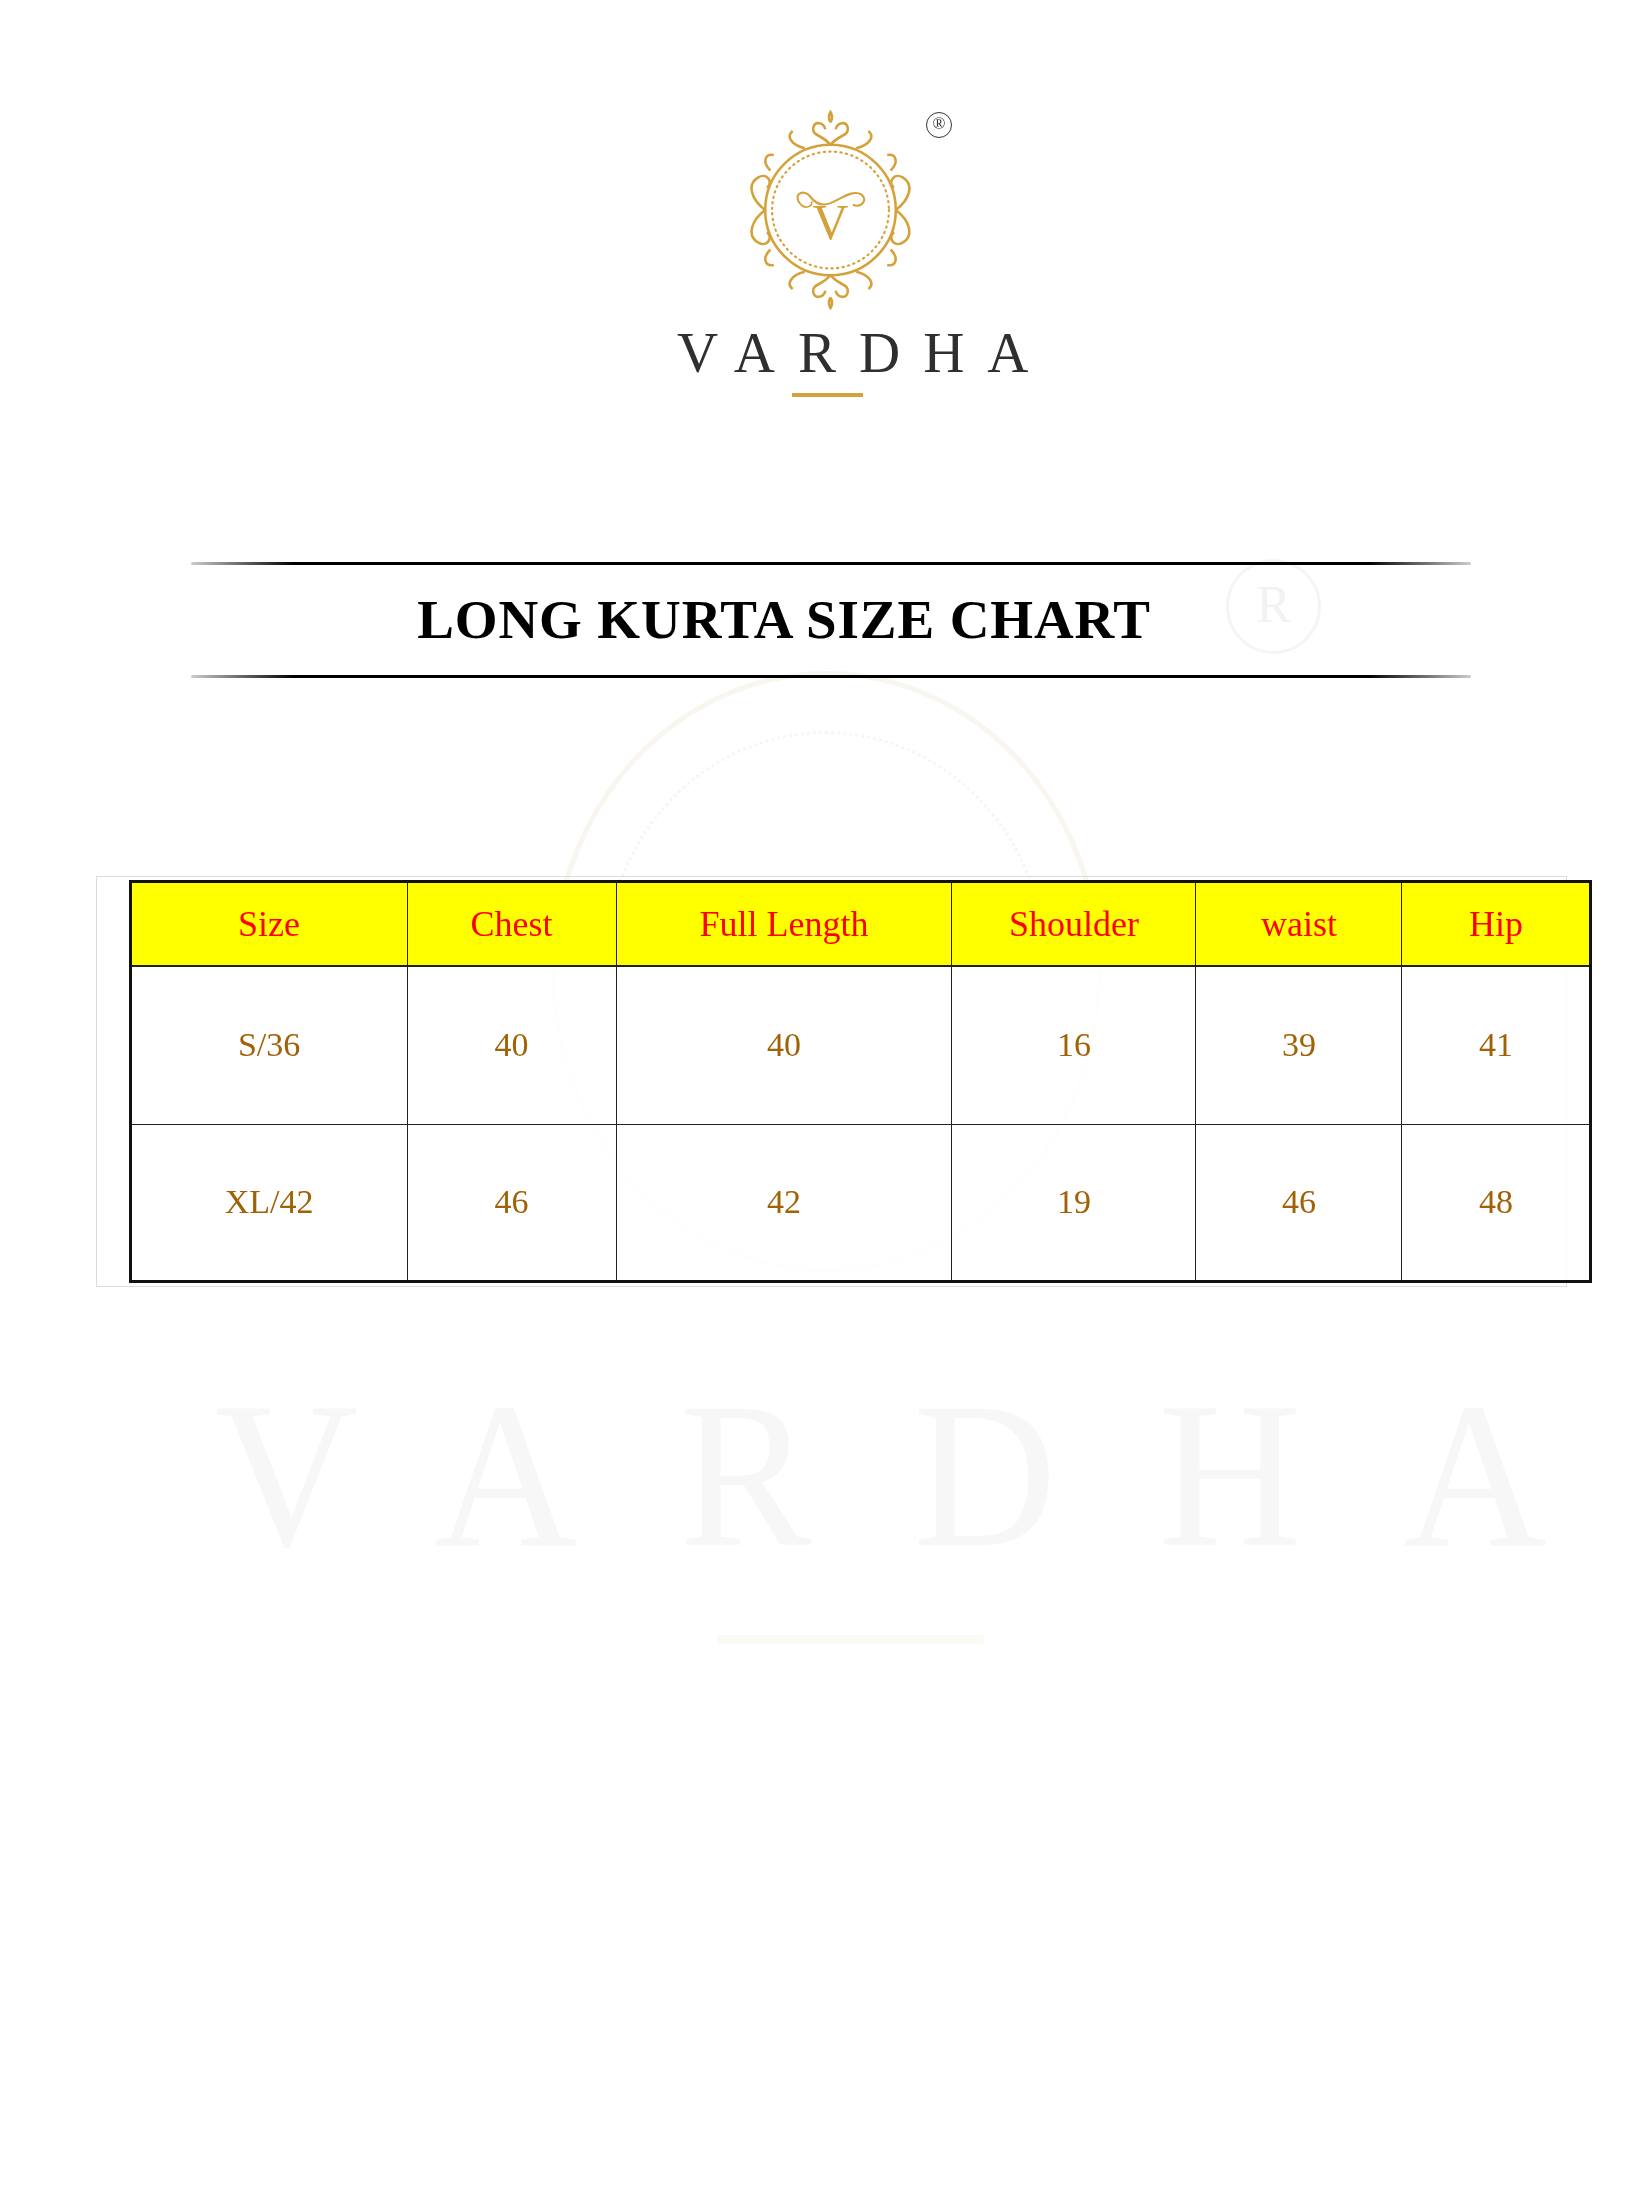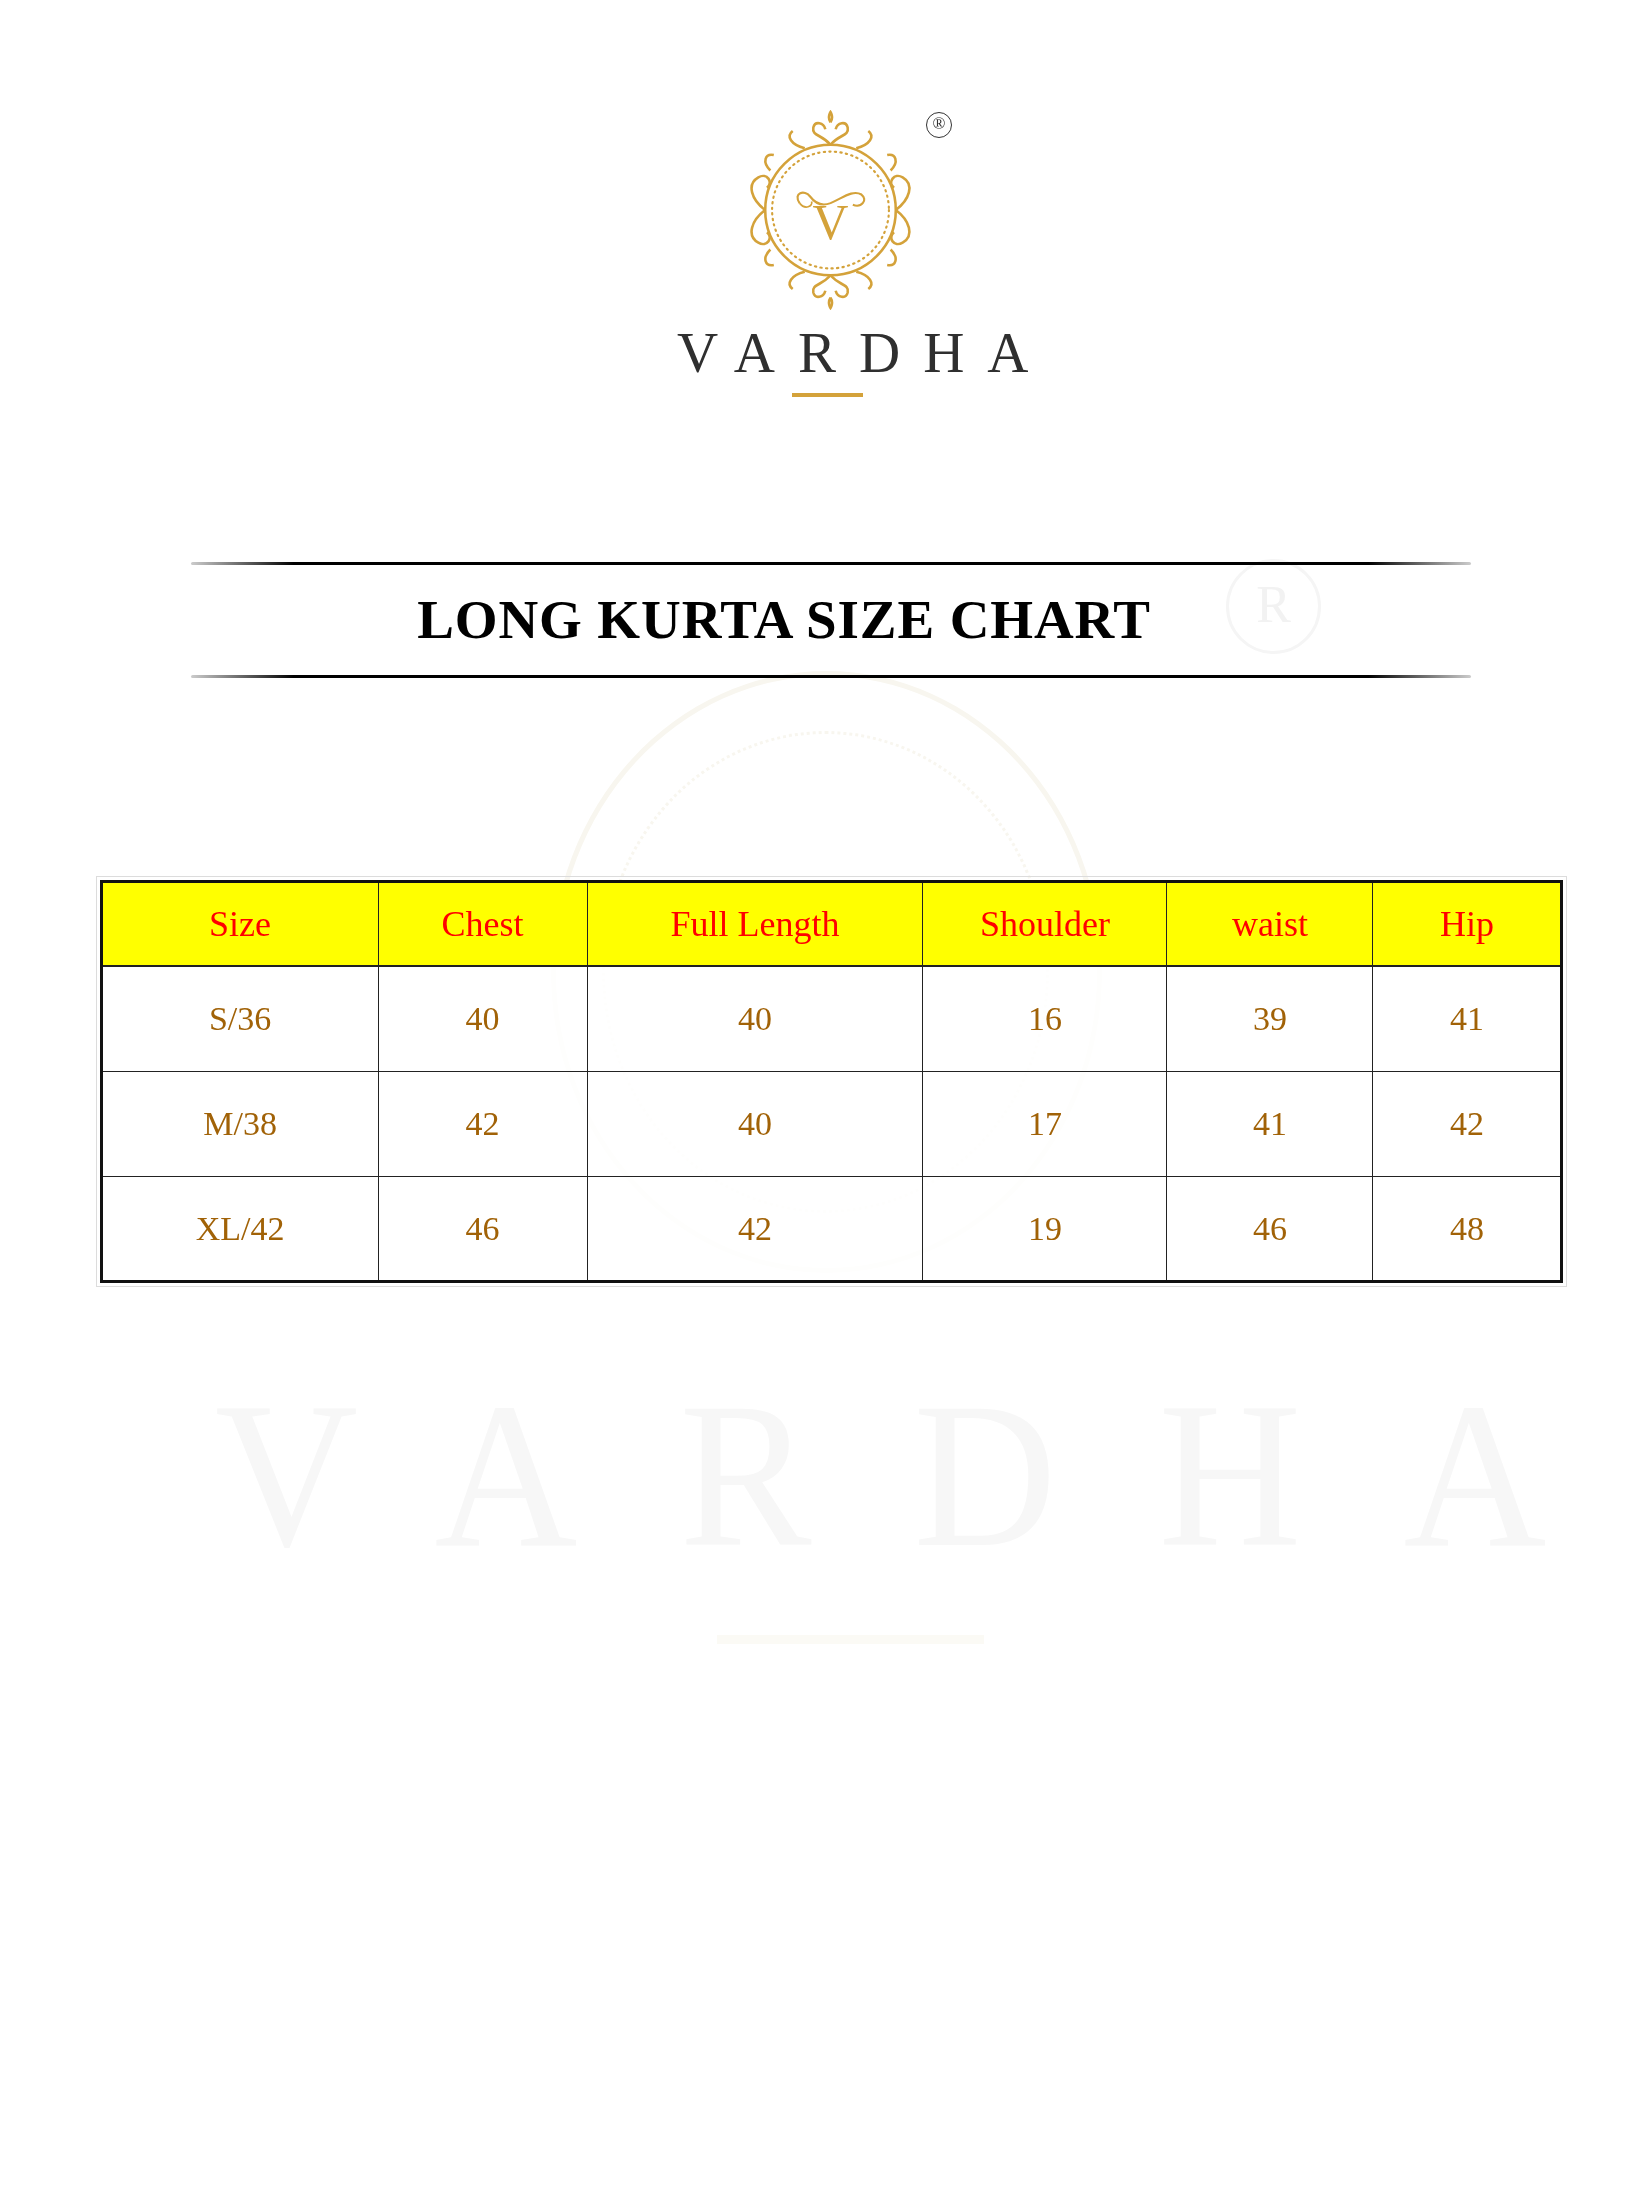--- a/index.html
+++ b/index.html
@@ -58,20 +58,21 @@
     }
 
     
     .table-wrap {
       position: absolute; left: 96px; top: 876px; width: 1471px; height: 411px;
       border: 1.7px solid #dcdcdc; padding: 2.6px;
     }
     table.size-chart {
       width: 100%; height: 100%; border-collapse: collapse;
       border: 3.4px solid #111;
+      margin-left: 29px;
     }
     .size-chart th, .size-chart td {
       border: 1.7px solid #222; text-align: center;
       font-family: "Liberation Serif", serif; font-weight: normal;
     }
     .size-chart th {
       background: #ffff00; color: #ff0000; font-size: 36px; height: 85px;
       border-bottom: 2.6px solid #222;
     }
     .size-chart td {
@@ -158,28 +159,20 @@
     <tbody>
       <tr>
         <td>S/36</td>
         <td>40</td>
         <td>40</td>
         <td>16</td>
         <td>39</td>
         <td>41</td>
       </tr>
       <tr>
-        <td>M/38</td>
-        <td>42</td>
-        <td>40</td>
-        <td>17</td>
-        <td>41</td>
-        <td>42</td>
-      </tr>
-      <tr>
         <td>XL/42</td>
         <td>46</td>
         <td>42</td>
         <td>19</td>
         <td>46</td>
         <td>48</td>
       </tr>
     </tbody>
   </table>
 </div>

